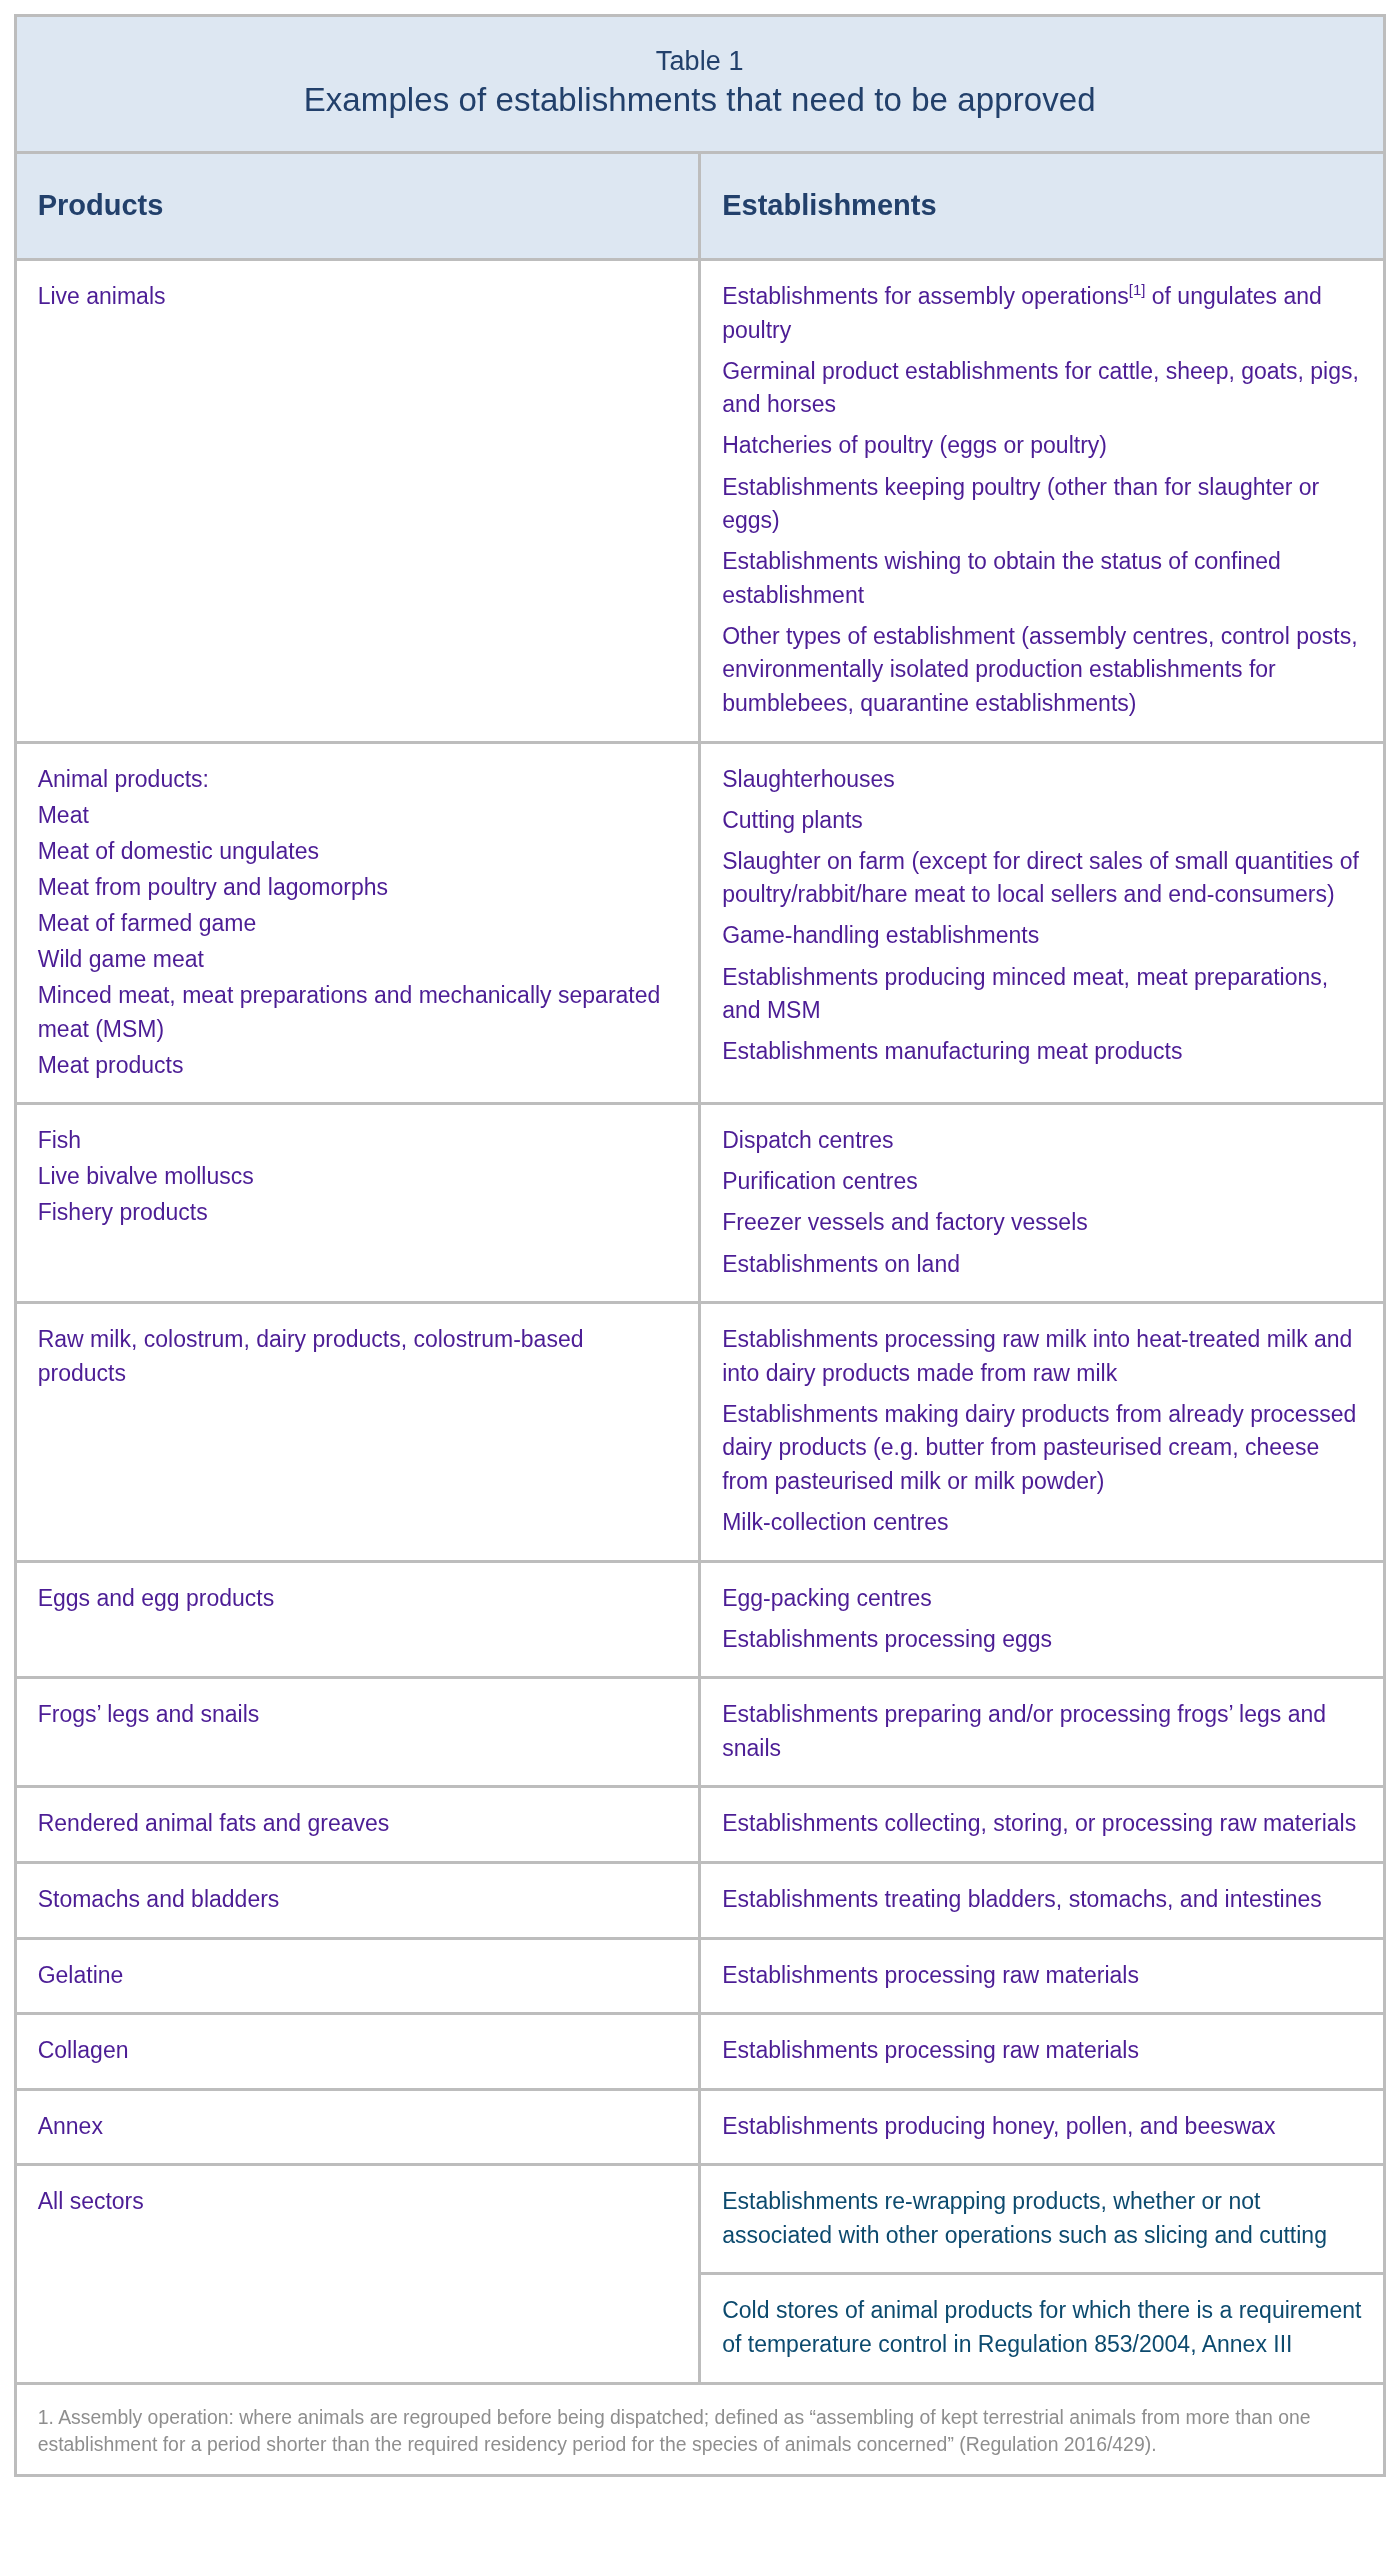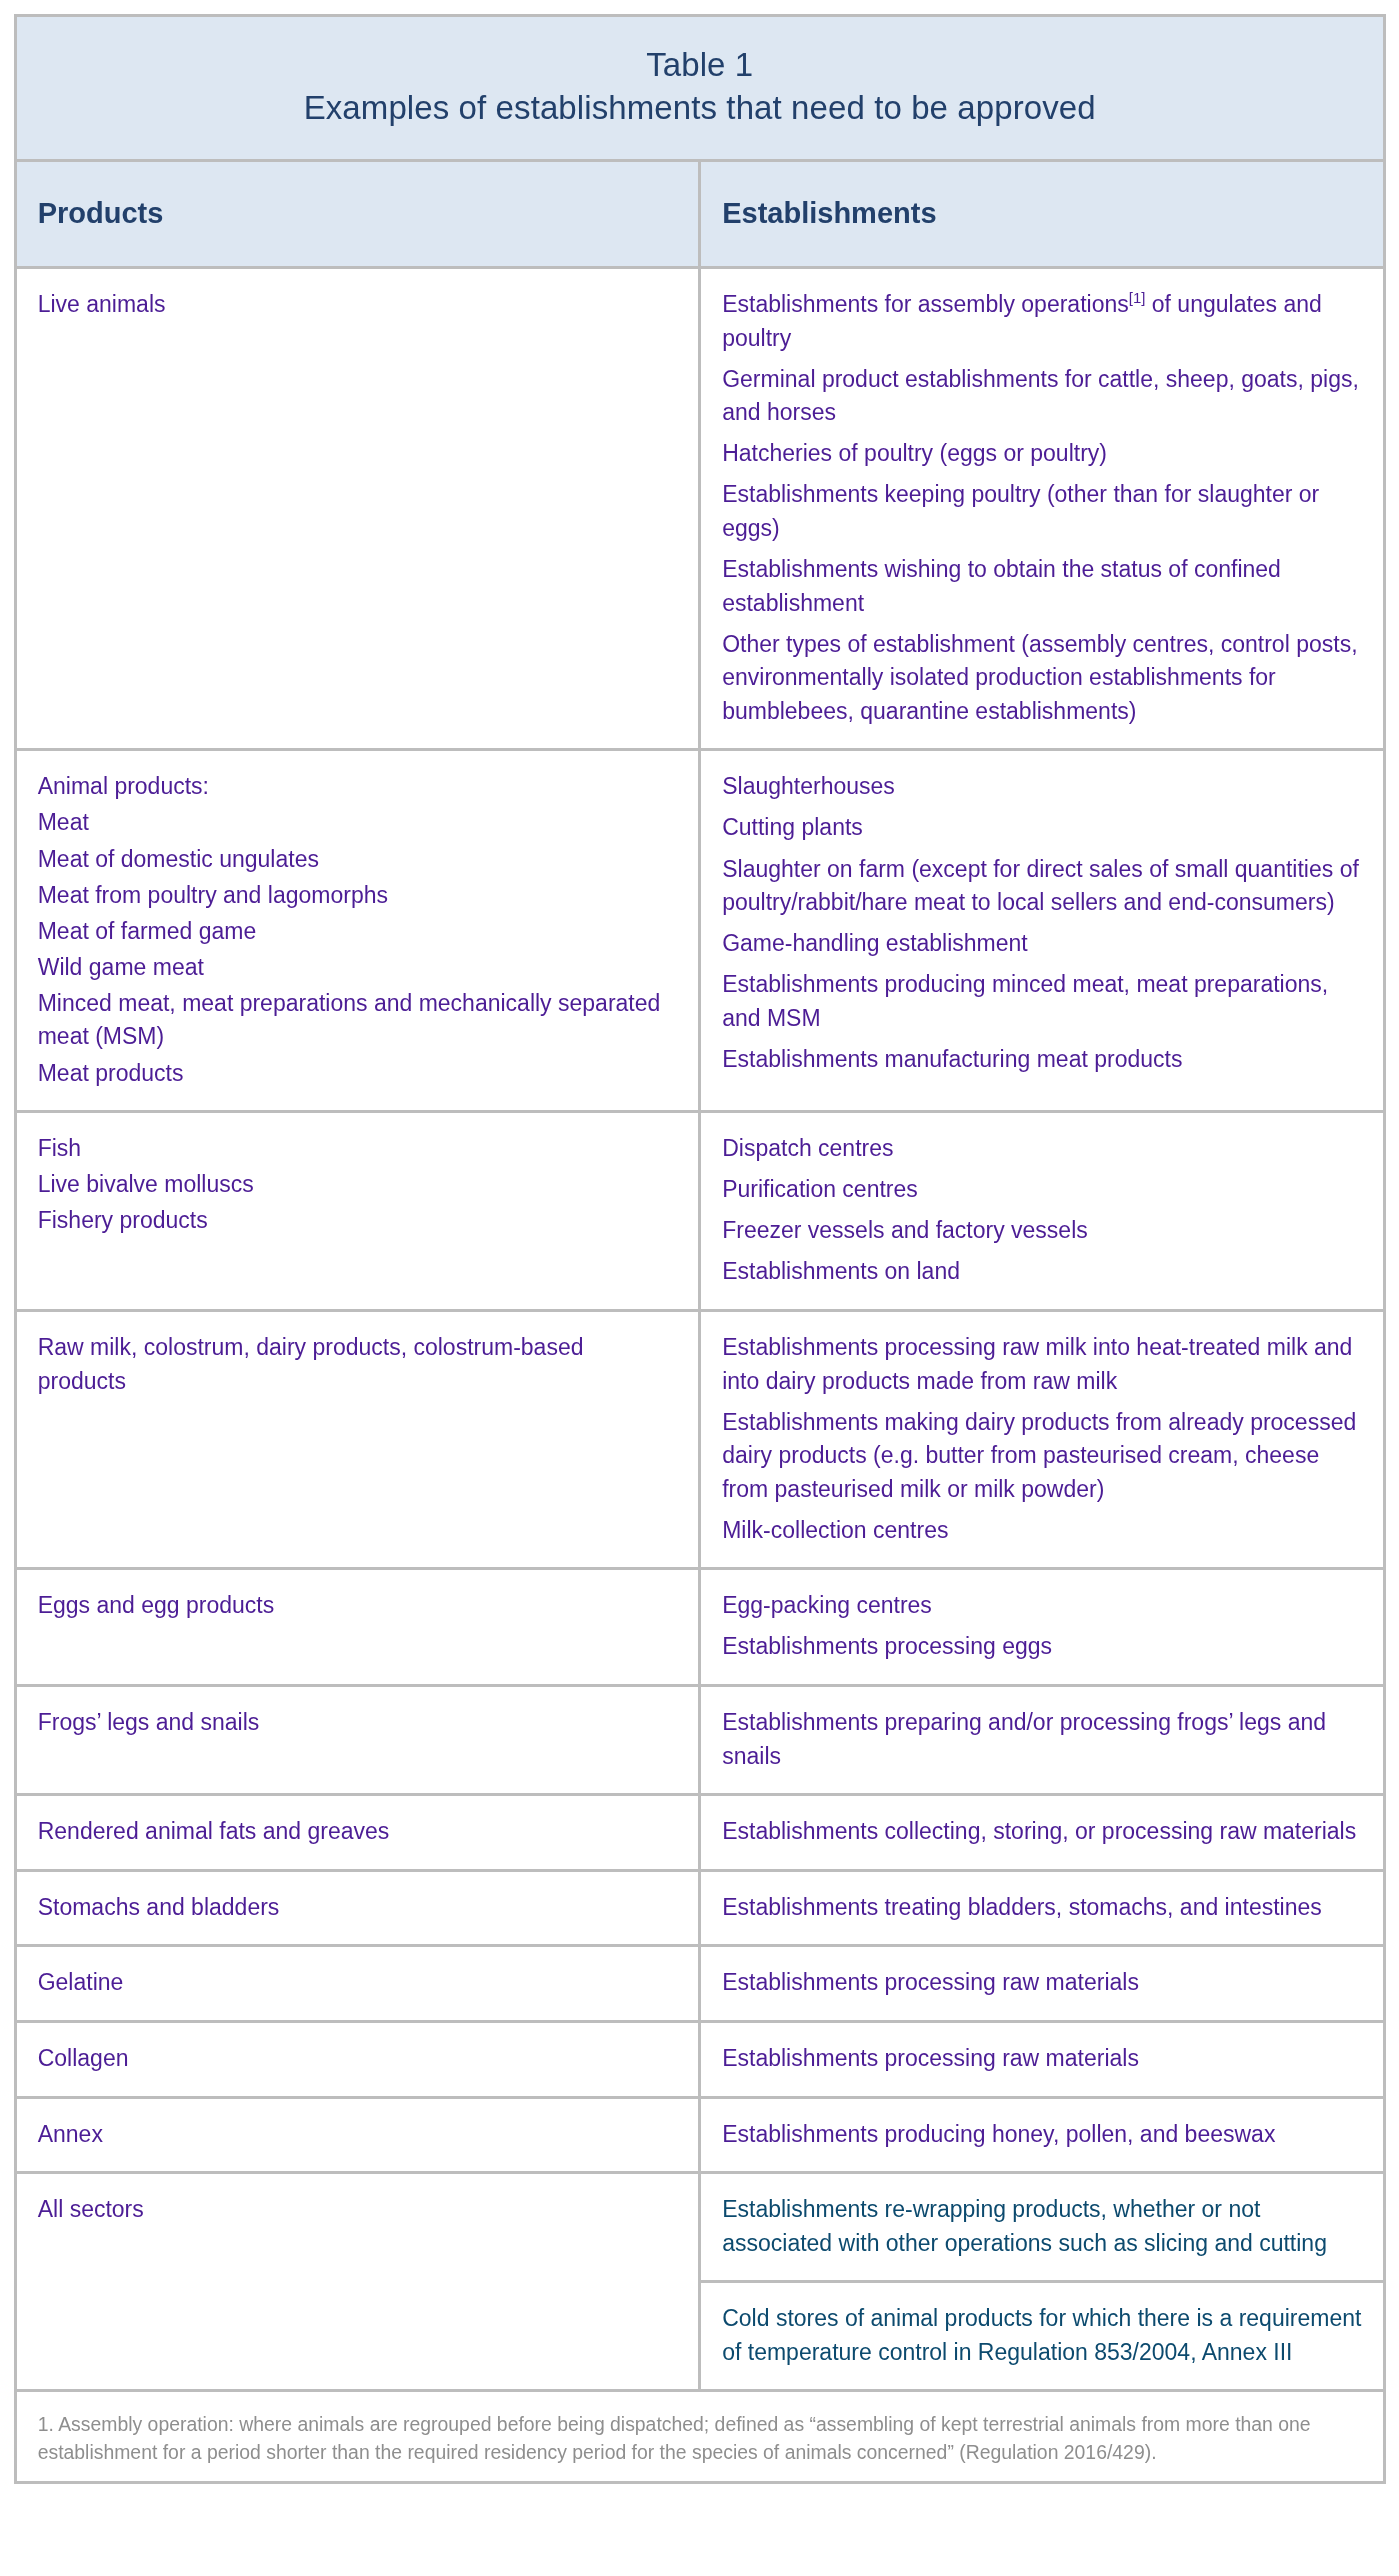--- a/index.html
+++ b/index.html
@@ -32,21 +32,21 @@
   }
 
   
   .title-cell {
     background: #dde7f2 !important;
     text-align: center;
     padding: 27.5px 25px 29px 25px;
   }
   .title-line1 {
     color: #22406b;
-    font-size: 33px;
+    font-size: 27px;
     line-height: 1.30;
     font-weight: 400;
     letter-spacing: 0.1px;
   }
   .title-line2 {
     color: #22406b;
     font-size: 33px;
     line-height: 1.30;
     font-weight: 400;
     letter-spacing: 0.1px;
@@ -154,21 +154,21 @@
             <p>Meat from poultry and lagomorphs</p>
             <p>Meat of farmed game</p>
             <p>Wild game meat</p>
             <p>Minced meat, meat preparations and mechanically separated meat (MSM)</p>
             <p>Meat products</p>
           </td>
           <td class="cell">
             <p class="wrapline">Slaughterhouses</p>
             <p class="wrapline">Cutting plants</p>
             <p class="wrapline">Slaughter on farm (except for direct sales of small quantities of poultry/rabbit/hare meat to local sellers and end-consumers)</p>
-            <p class="wrapline">Game-handling establishment</p>
+            <p class="wrapline">Game-handling establishments</p>
             <p class="wrapline">Establishments producing minced meat, meat preparations, and MSM</p>
             <p class="wrapline">Establishments manufacturing meat products</p>
           </td>
         </tr>
         <tr>
           <td class="cell cell-left">
             <p>Fish</p>
             <p>Live bivalve molluscs</p>
             <p>Fishery products</p>
           </td>

